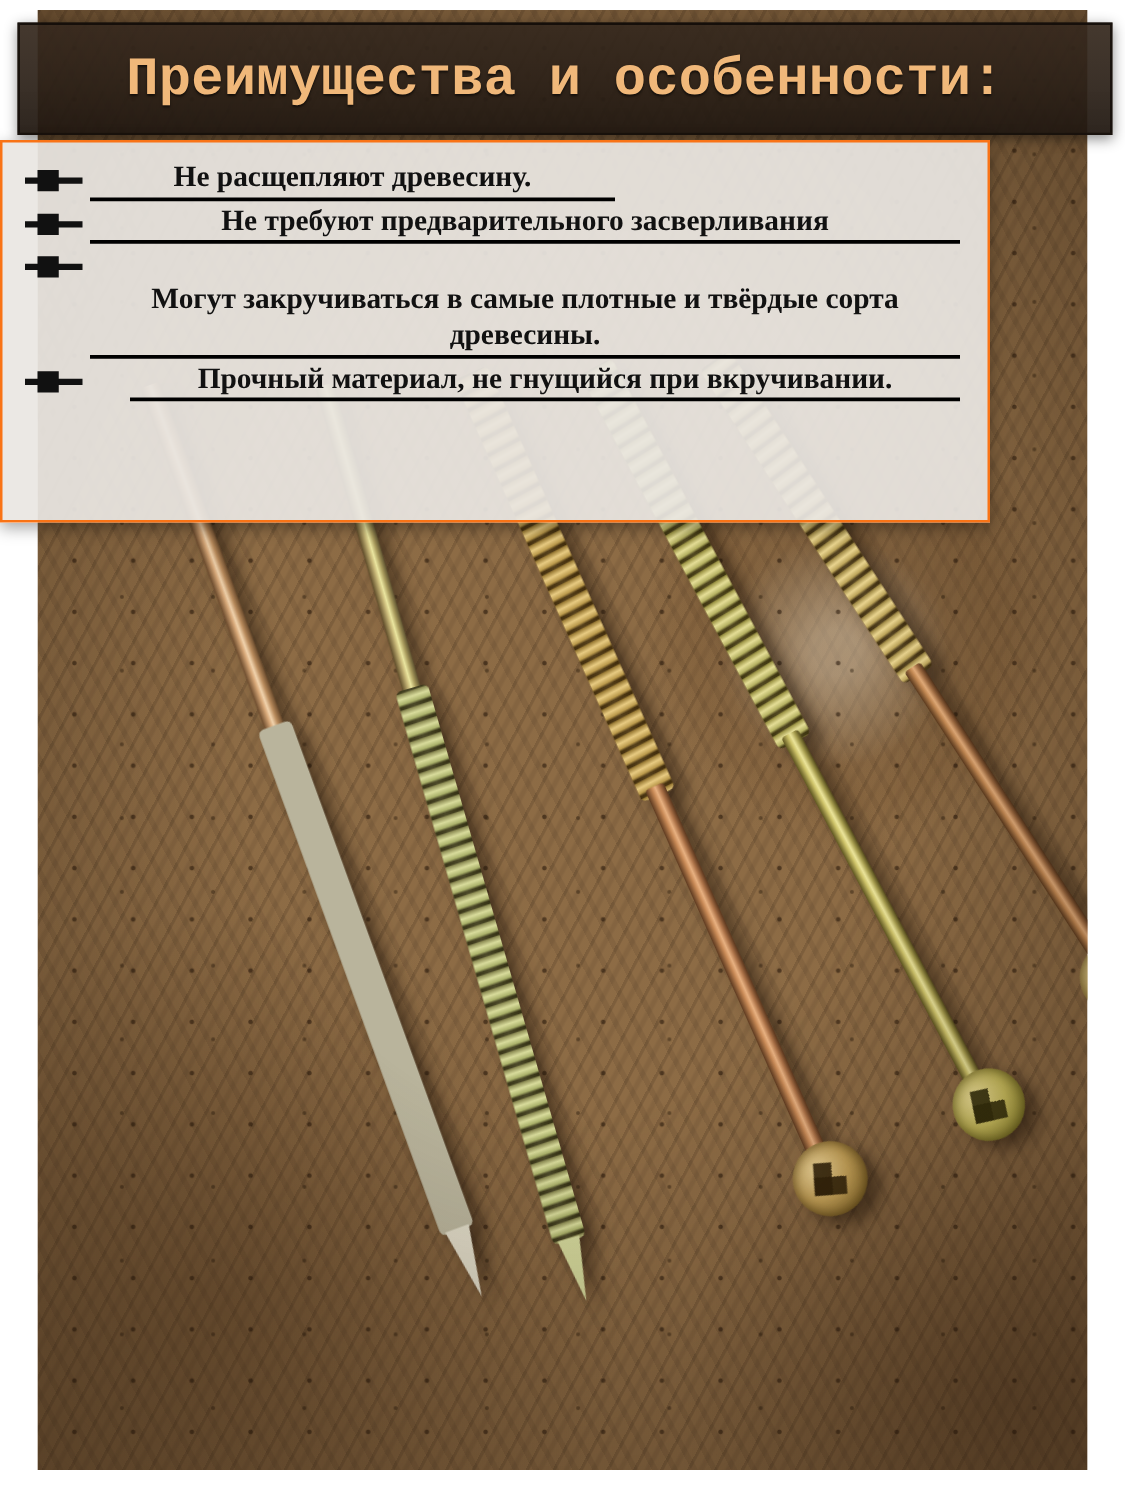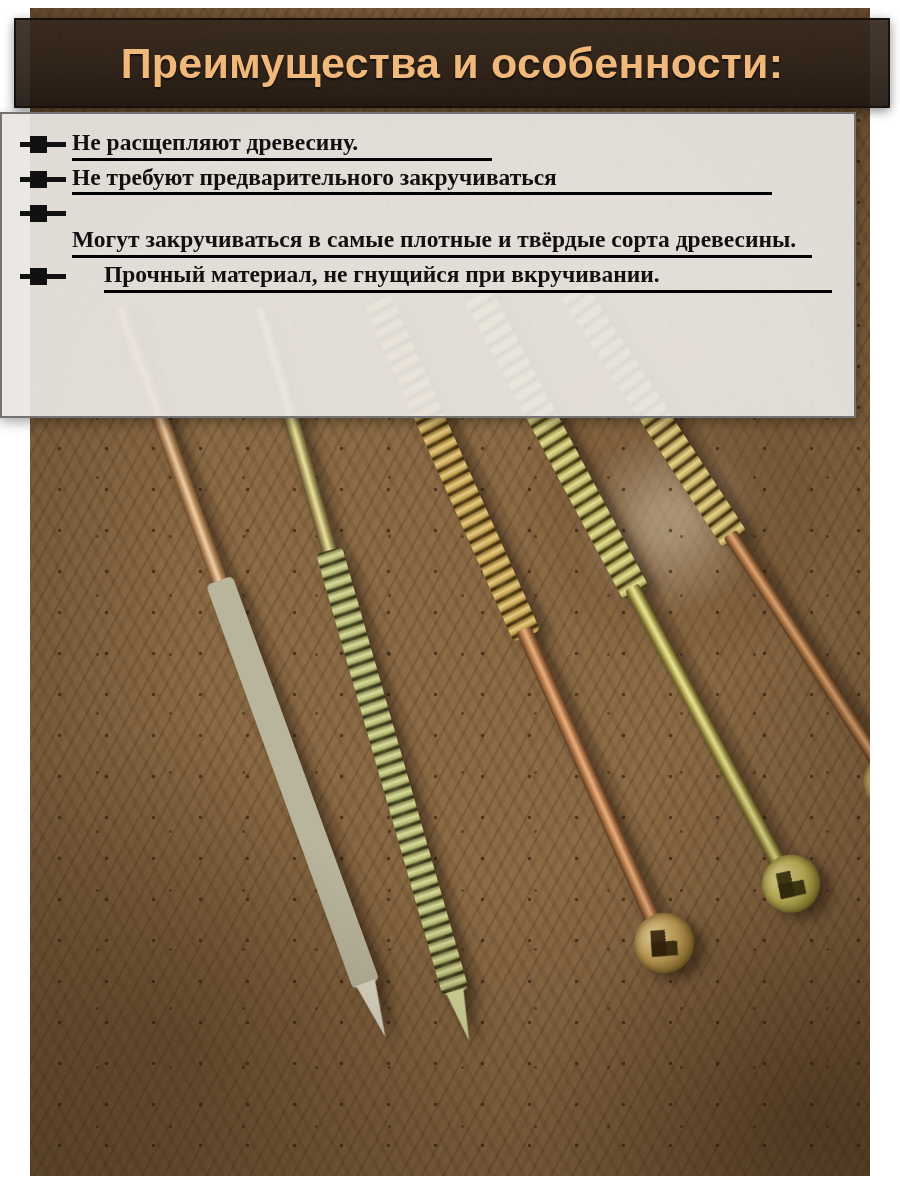--- a/index.html
+++ b/index.html
@@ -109,40 +109,41 @@
     height: 86px;
     background: linear-gradient(180deg, rgba(54,41,30,0.93) 0%, rgba(44,33,24,0.93) 55%, rgba(33,24,17,0.94) 100%);
     border: 2px solid rgba(20,14,9,0.85);
     box-shadow: 0 3px 10px rgba(0,0,0,0.45);
     display: flex;
     align-items: center;
     justify-content: center;
   }
   .title-text {
     color: #f0b87a;
-    font-family: Liberation Sans, sans-serif;
+    font-family: Liberation Mono, monospace;
     font-weight: bold;
     font-size: 43px;
     letter-spacing: 0.2px;
     text-shadow: 0 2px 2px rgba(0,0,0,0.6);
     white-space: nowrap;
   }
 
   
   .features {
     position: absolute;
     left: 0px;
     top: 112px;
-    width: 856px;
+    width: 792px;
     height: 306px;
     background: rgba(233,230,226,0.93);
-    border: 2px solid #737373;
+    border: 2px solid #f97316;
     box-shadow: 0 4px 12px rgba(0,0,0,0.35);
     box-sizing: border-box;
     padding: 14px 22px 10px 18px;
+    text-align: center;
   }
   .feature-row {
     position: relative;
     display: flex;
     align-items: flex-start;
     margin-bottom: 2px;
   }
   .bullet {
     flex: 0 0 auto;
     width: 46px;
@@ -302,21 +303,21 @@
           <span class="blk"></span>
       </span>
       <span class="feature-text f1">Не расщепляют древесину.</span>
     </div>
 
     <div class="feature-row">
       <span class="bullet">
         <span class="bar"></span>
           <span class="blk"></span>
       </span>
-      <span class="feature-text f2">Не требуют предварительного закручиваться</span>
+      <span class="feature-text f2">Не требуют предварительного засверливания</span>
     </div>
 
     <div class="feature-row">
       <span class="bullet">
         <span class="bar"></span>
           <span class="blk"></span>
       </span>
       <span class="feature-text f3">Могут закручиваться в самые плотные и твёрдые сорта древесины.</span>
     </div>
 

